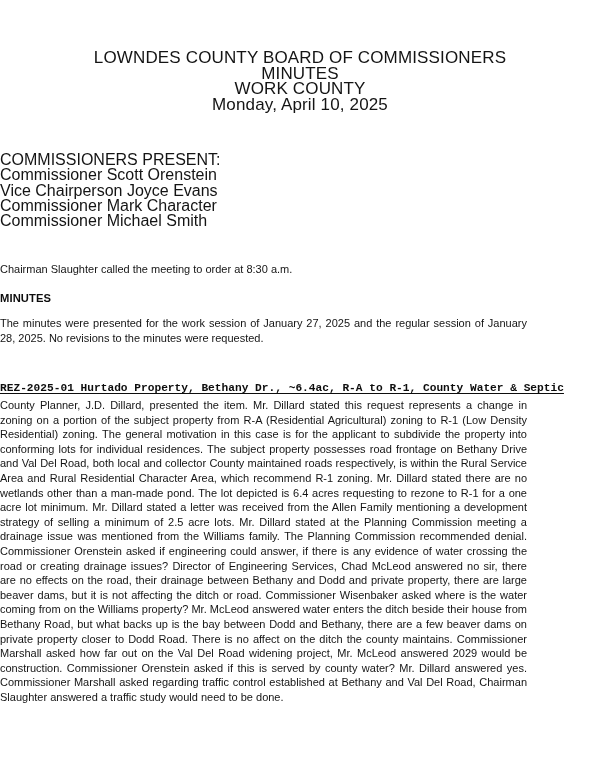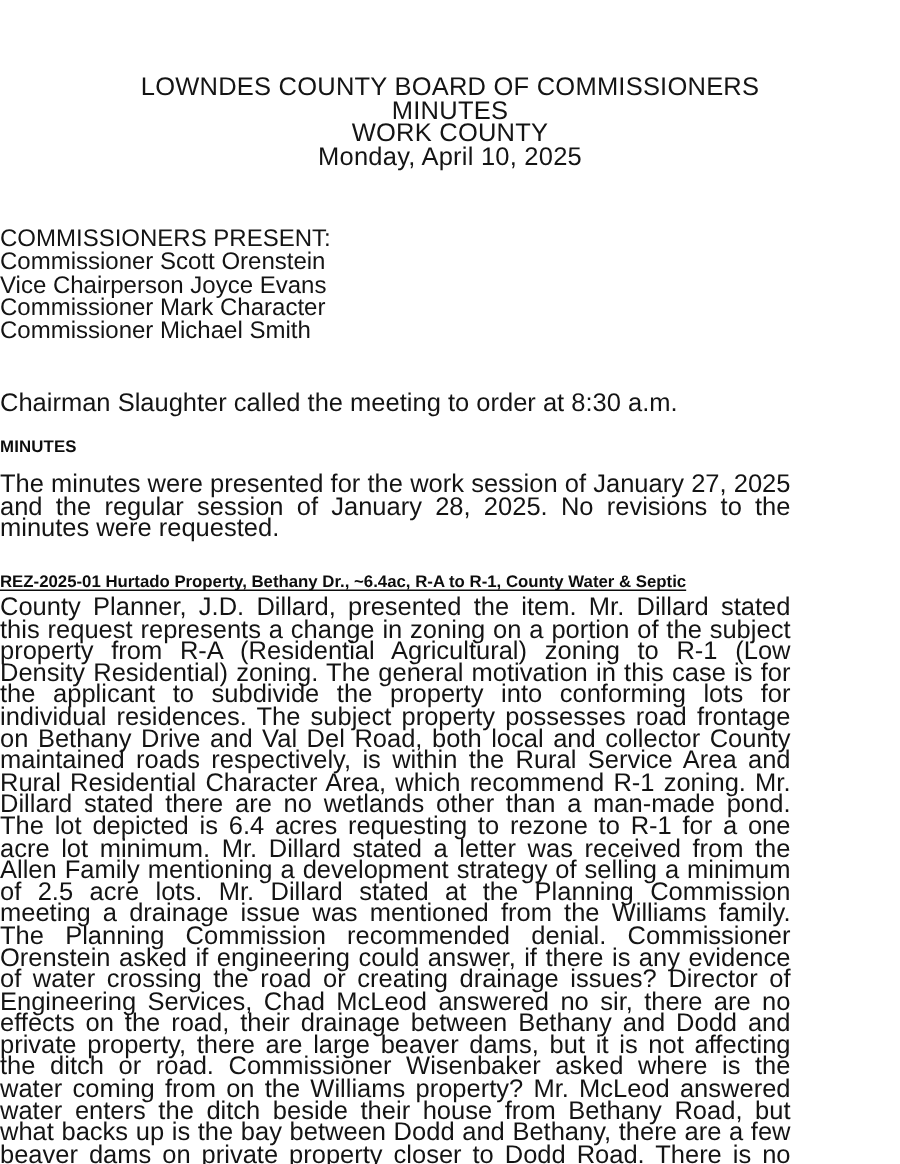--- a/index.html
+++ b/index.html
@@ -45,21 +45,21 @@
   }
 
   .roster-line {
     font-size: 16px;
     line-height: 15.3px;
     color: #141414;
     white-space: nowrap;
   }
 
   .para {
-    font-size: 17px;
+    font-size: 11px;
     line-height: 14.6px;
     color: #141414;
     text-align: justify;
     text-justify: inter-word;
     margin: 0;
     hyphens: none;
   }
   .para.single {
     text-align: left;
   }
@@ -112,21 +112,21 @@
 
   <div class="block" style="top:291px;">
     <p class="heading">MINUTES</p>
   </div>
 
   <div class="block" style="top:316px;">
     <p class="para">The minutes were presented for the work session of January 27, 2025 and the regular session of January 28, 2025. No revisions to the minutes were requested.</p>
   </div>
 
 
-  <div class="block" style="top:381px;">
+  <div class="block" style="top:381px;font-family:Liberation Mono, monospace;">
     <p class="subheading">REZ-2025-01 Hurtado Property, Bethany Dr., ~6.4ac, R-A to R-1, County Water &amp; Septic</p>
   </div>
 
   <div class="block" style="top:398px;">
     <p class="para">County Planner, J.D. Dillard, presented the item.  Mr. Dillard stated this request represents a change in zoning on a portion of the subject property from R-A (Residential Agricultural) zoning to R-1 (Low Density Residential) zoning. The general motivation in this case is for the applicant to subdivide the property into conforming lots for individual residences. The subject property possesses road frontage on Bethany Drive and Val Del Road, both local and collector County maintained roads respectively, is within the Rural Service Area and Rural Residential Character Area, which recommend R-1 zoning. Mr. Dillard stated there are no wetlands other than a man-made pond. The lot depicted is 6.4 acres requesting to rezone to R-1 for a one acre lot minimum.  Mr. Dillard stated a letter was received from the Allen Family mentioning a development strategy of selling a minimum of 2.5 acre lots. Mr. Dillard stated at the Planning Commission meeting a drainage issue was mentioned from the Williams family. The Planning Commission recommended denial. Commissioner Orenstein asked if engineering could answer, if there is any evidence of water crossing the road or creating drainage issues? Director of Engineering Services, Chad McLeod answered no sir, there are no effects on the road, their drainage between Bethany and Dodd and private property, there are large beaver dams, but it is not affecting the ditch or road. Commissioner Wisenbaker asked where is the water coming from on the Williams property? Mr. McLeod answered water enters the ditch beside their house from Bethany Road, but what backs up is the bay between Dodd and Bethany, there are a few beaver dams on private property closer to Dodd Road. There is no affect on the ditch the county maintains. Commissioner Marshall asked how far out on the Val Del Road widening project, Mr. McLeod answered 2029 would be construction. Commissioner Orenstein asked if this is served by county water? Mr. Dillard answered yes. Commissioner Marshall asked regarding traffic control established at Bethany and Val Del Road, Chairman Slaughter answered a traffic study would need to be done.</p>
   </div>
 
 </div>
 
 </body></html>

